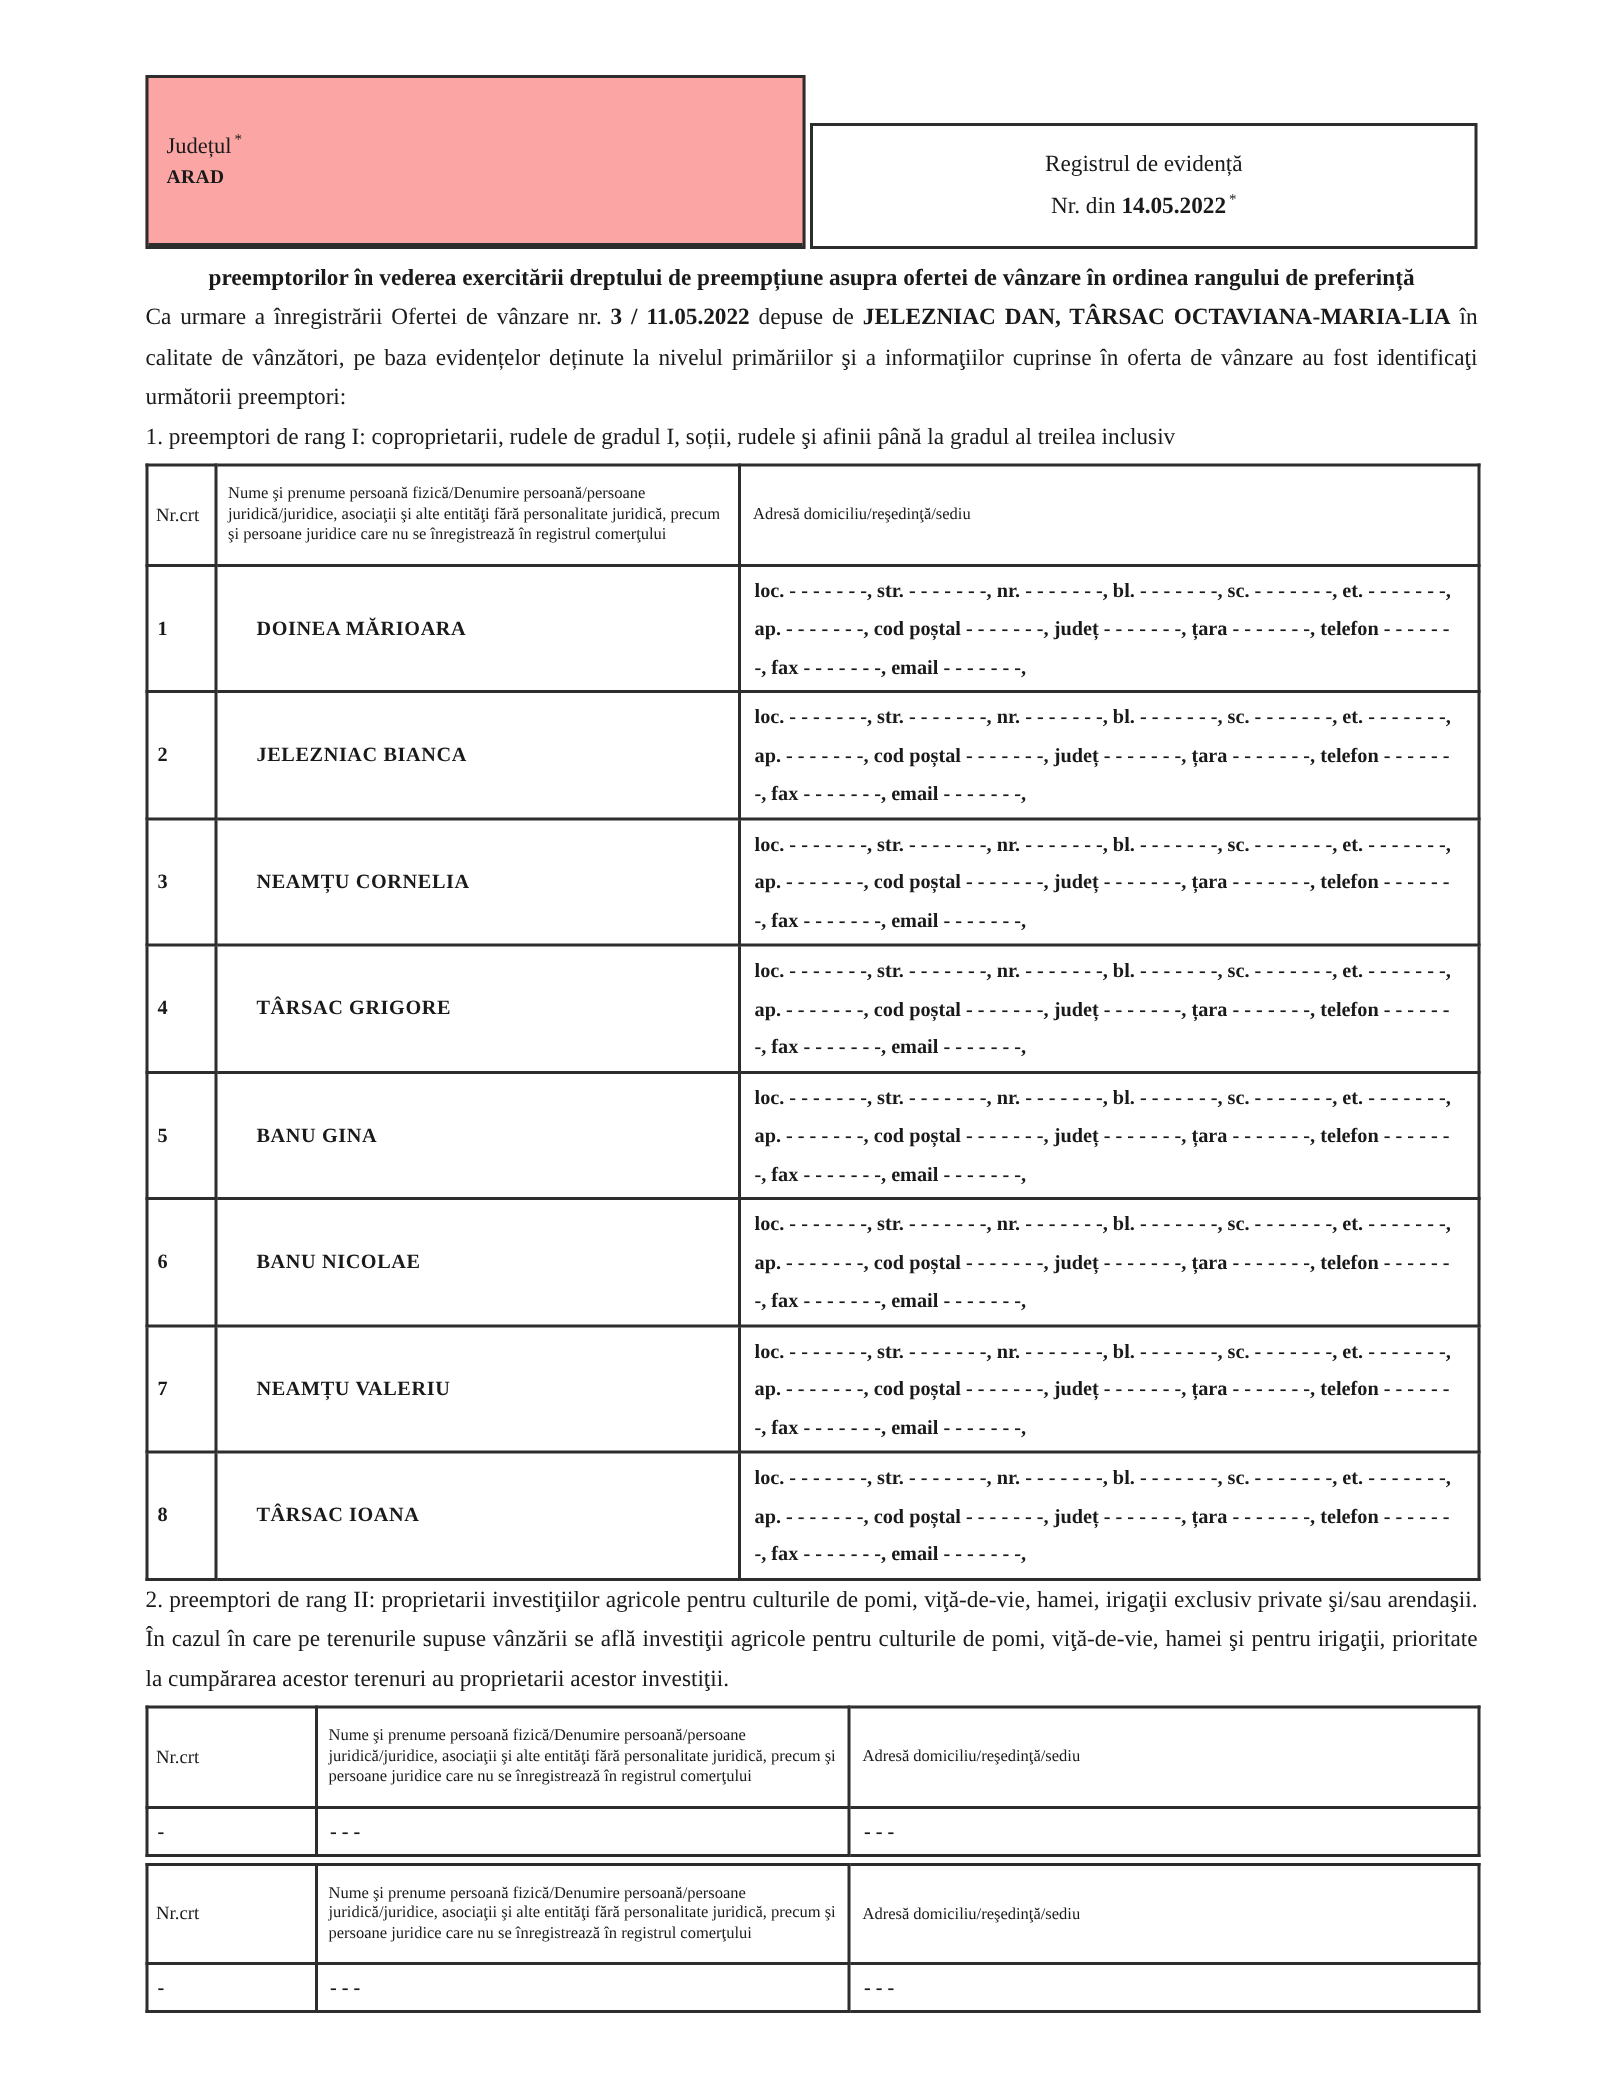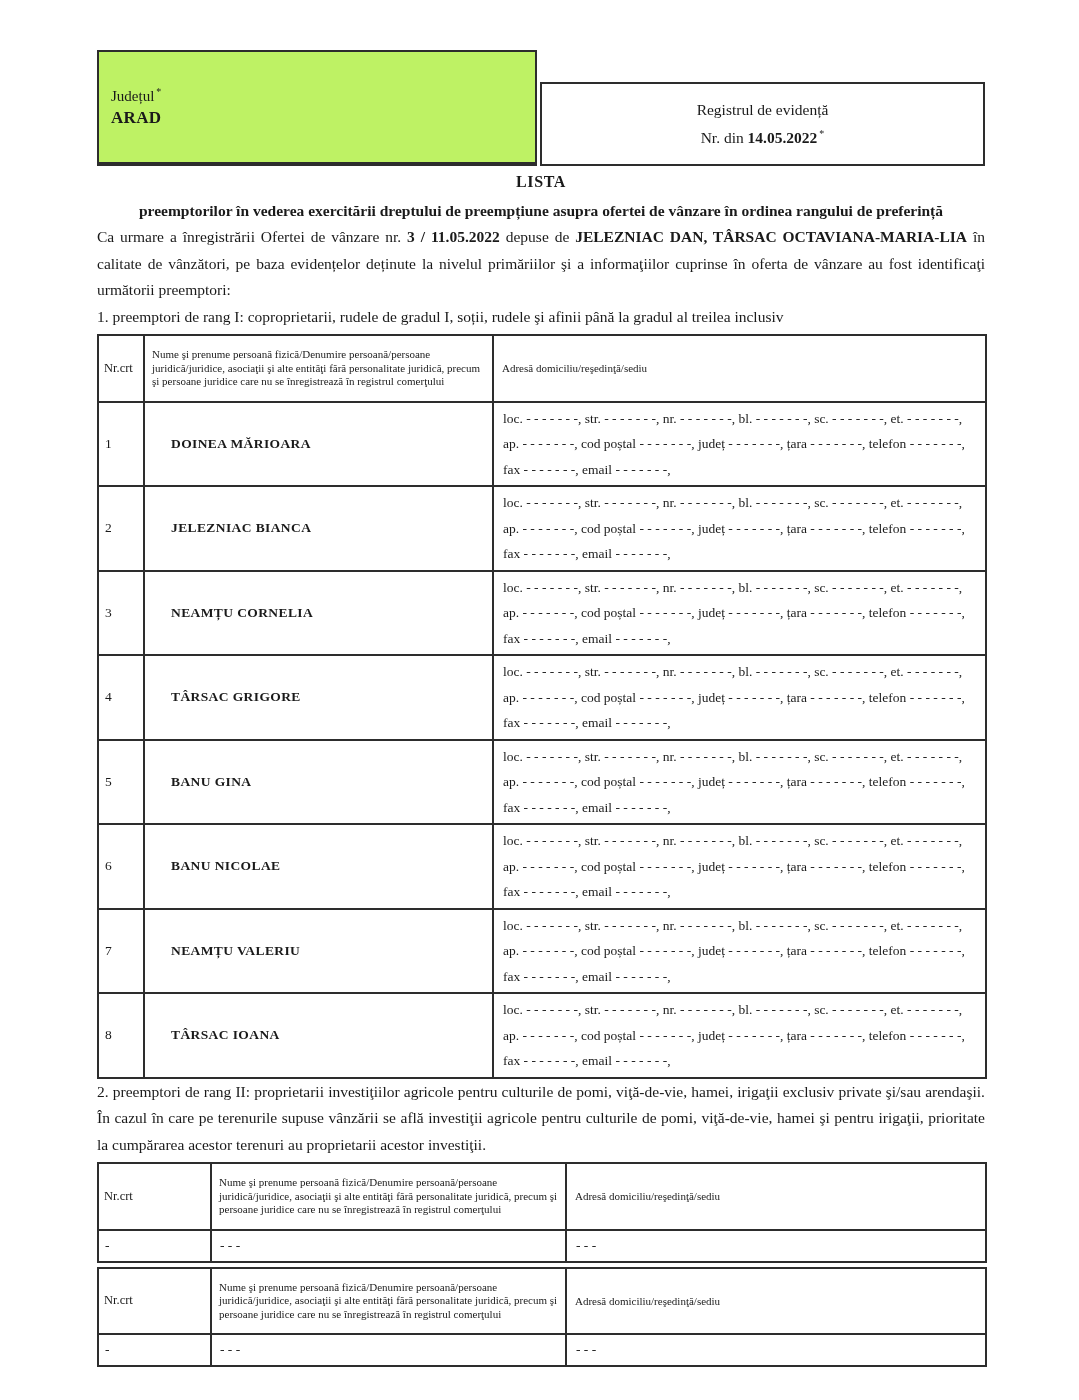--- a/index.html
+++ b/index.html
@@ -7,43 +7,43 @@
   body {
     width:1079px; height:1400px; overflow:hidden;
     background:#ffffff; color:#1a1a1a;
     font-family:"Liberation Serif","DejaVu Serif",serif;
   }
   .page { width:1079px; height:1400px; padding:50px 0 0 97px; }
   .content { width:888px; }
 
   
   .top-boxes { display:flex; width:888px; height:116px; gap:3px; }
-  .left-box { width:440px; border:2px solid #2d2d2d; display:flex; flex-direction:column; background:#bef264; }
+  .left-box { width:440px; border:2px solid #2d2d2d; display:flex; flex-direction:column; background:#fca5a5; }
   .lcell { flex:1; padding:4px 12px; display:flex; flex-direction:column; justify-content:center; }
   .lcell-1 { border-bottom:2px solid #2d2d2d; }
   .lcell-2 { border-top:2px solid #2d2d2d; margin-top:1px; }
   .lbl { font-size:15px; }
   sup.star { font-size:10px; vertical-align:super; margin-left:2px; }
-  .val { font-weight:bold; font-size:17px; letter-spacing:0.3px; margin-top:3px; }
+  .val { font-weight:bold; font-size:13px; letter-spacing:0.3px; margin-top:3px; }
   .right-box { flex:1; border:2px solid #2d2d2d; display:flex; flex-direction:column; align-items:center; justify-content:center; gap:9px; font-size:15.5px; background:#fff;margin-top:32px; }
 
   
   .regline { width:888px; text-align:right; margin-top:28px; font-size:15.5px; }
   .title   { width:888px; text-align:center; font-weight:bold; font-size:16px; letter-spacing:0.6px; margin-top:7px; }
   .subtitle{ width:888px; text-align:center; font-weight:bold; font-size:15.5px; line-height:27px; margin-top:6px; }
 
   
   p.body-text { width:888px; margin:0; font-size:15.5px; line-height:26.5px; text-align:justify; }
   .intro { margin-top:58px; }
   .mt-sec2 { margin-top:13px; }
   .mt-sec3 { margin-top:15px; }
 
   
   table.t { border-collapse:collapse; table-layout:fixed; width:888px; margin-top:4px; }
-  .t th, .t td { border:2px solid #2d2d2d; overflow:hidden; vertical-align:middle; text-align:left; }
+  .t th, .t td { border:2px solid #2d2d2d; overflow:hidden; vertical-align:middle; text-align:left;font-weight:bold; }
   .t th { font-weight:normal; }
   .h-nr   { font-size:12.5px; padding:2px 2px 2px 5px; }
   .h-name { font-size:11px; line-height:13.5px; text-align:justify; padding:12px 7px; }
   .h-addr { font-size:11px; padding:2px 8px; }
 
   .t1 thead tr { height:47px; }
   .t1 tbody tr { height:66px; }
   .t1 .c-nr   { font-size:13.5px; padding-left:6px; }
   .t1 .c-name { font-weight:bold; font-size:13.5px; padding-left:26px; letter-spacing:0.4px; }
   .t1 .c-address { font-size:13.5px; line-height:25.5px; padding:3px 9px; }
@@ -66,21 +66,20 @@
           <div class="lbl"><span>Județul</span><sup class="star">*</sup></div>
           <div class="val">ARAD</div>
         </div>
       </div>
       <div class="right-box">
         <div>Registrul de evidență</div>
         <div><span>Nr. din </span><b>14.05.2022</b><sup class="star">*</sup></div>
       </div>
     </div>
 
-    <div class="title">LISTA</div>
     <div class="subtitle">preemptorilor în vederea exercitării dreptului de preempțiune asupra ofertei de vânzare în ordinea rangului de preferință</div>
 
     <p class="body-text intro"><span>Ca urmare a înregistrării Ofertei de vânzare nr. </span><b>3 / 11.05.2022</b><span> depuse de </span><b>JELEZNIAC DAN, TÂRSAC OCTAVIANA-MARIA-LIA</b><span> în calitate de vânzători, pe baza evidențelor deținute la nivelul primăriilor şi a informaţiilor cuprinse în oferta de vânzare au fost identificaţi următorii preemptori:</span></p>
 
     <p class="body-text">1. preemptori de rang I: coproprietarii, rudele de gradul I, soții, rudele şi afinii până la gradul al treilea inclusiv</p>
 
     <table class="t t1">
       <colgroup>
           <col style="width:46px">
           <col style="width:349px">

